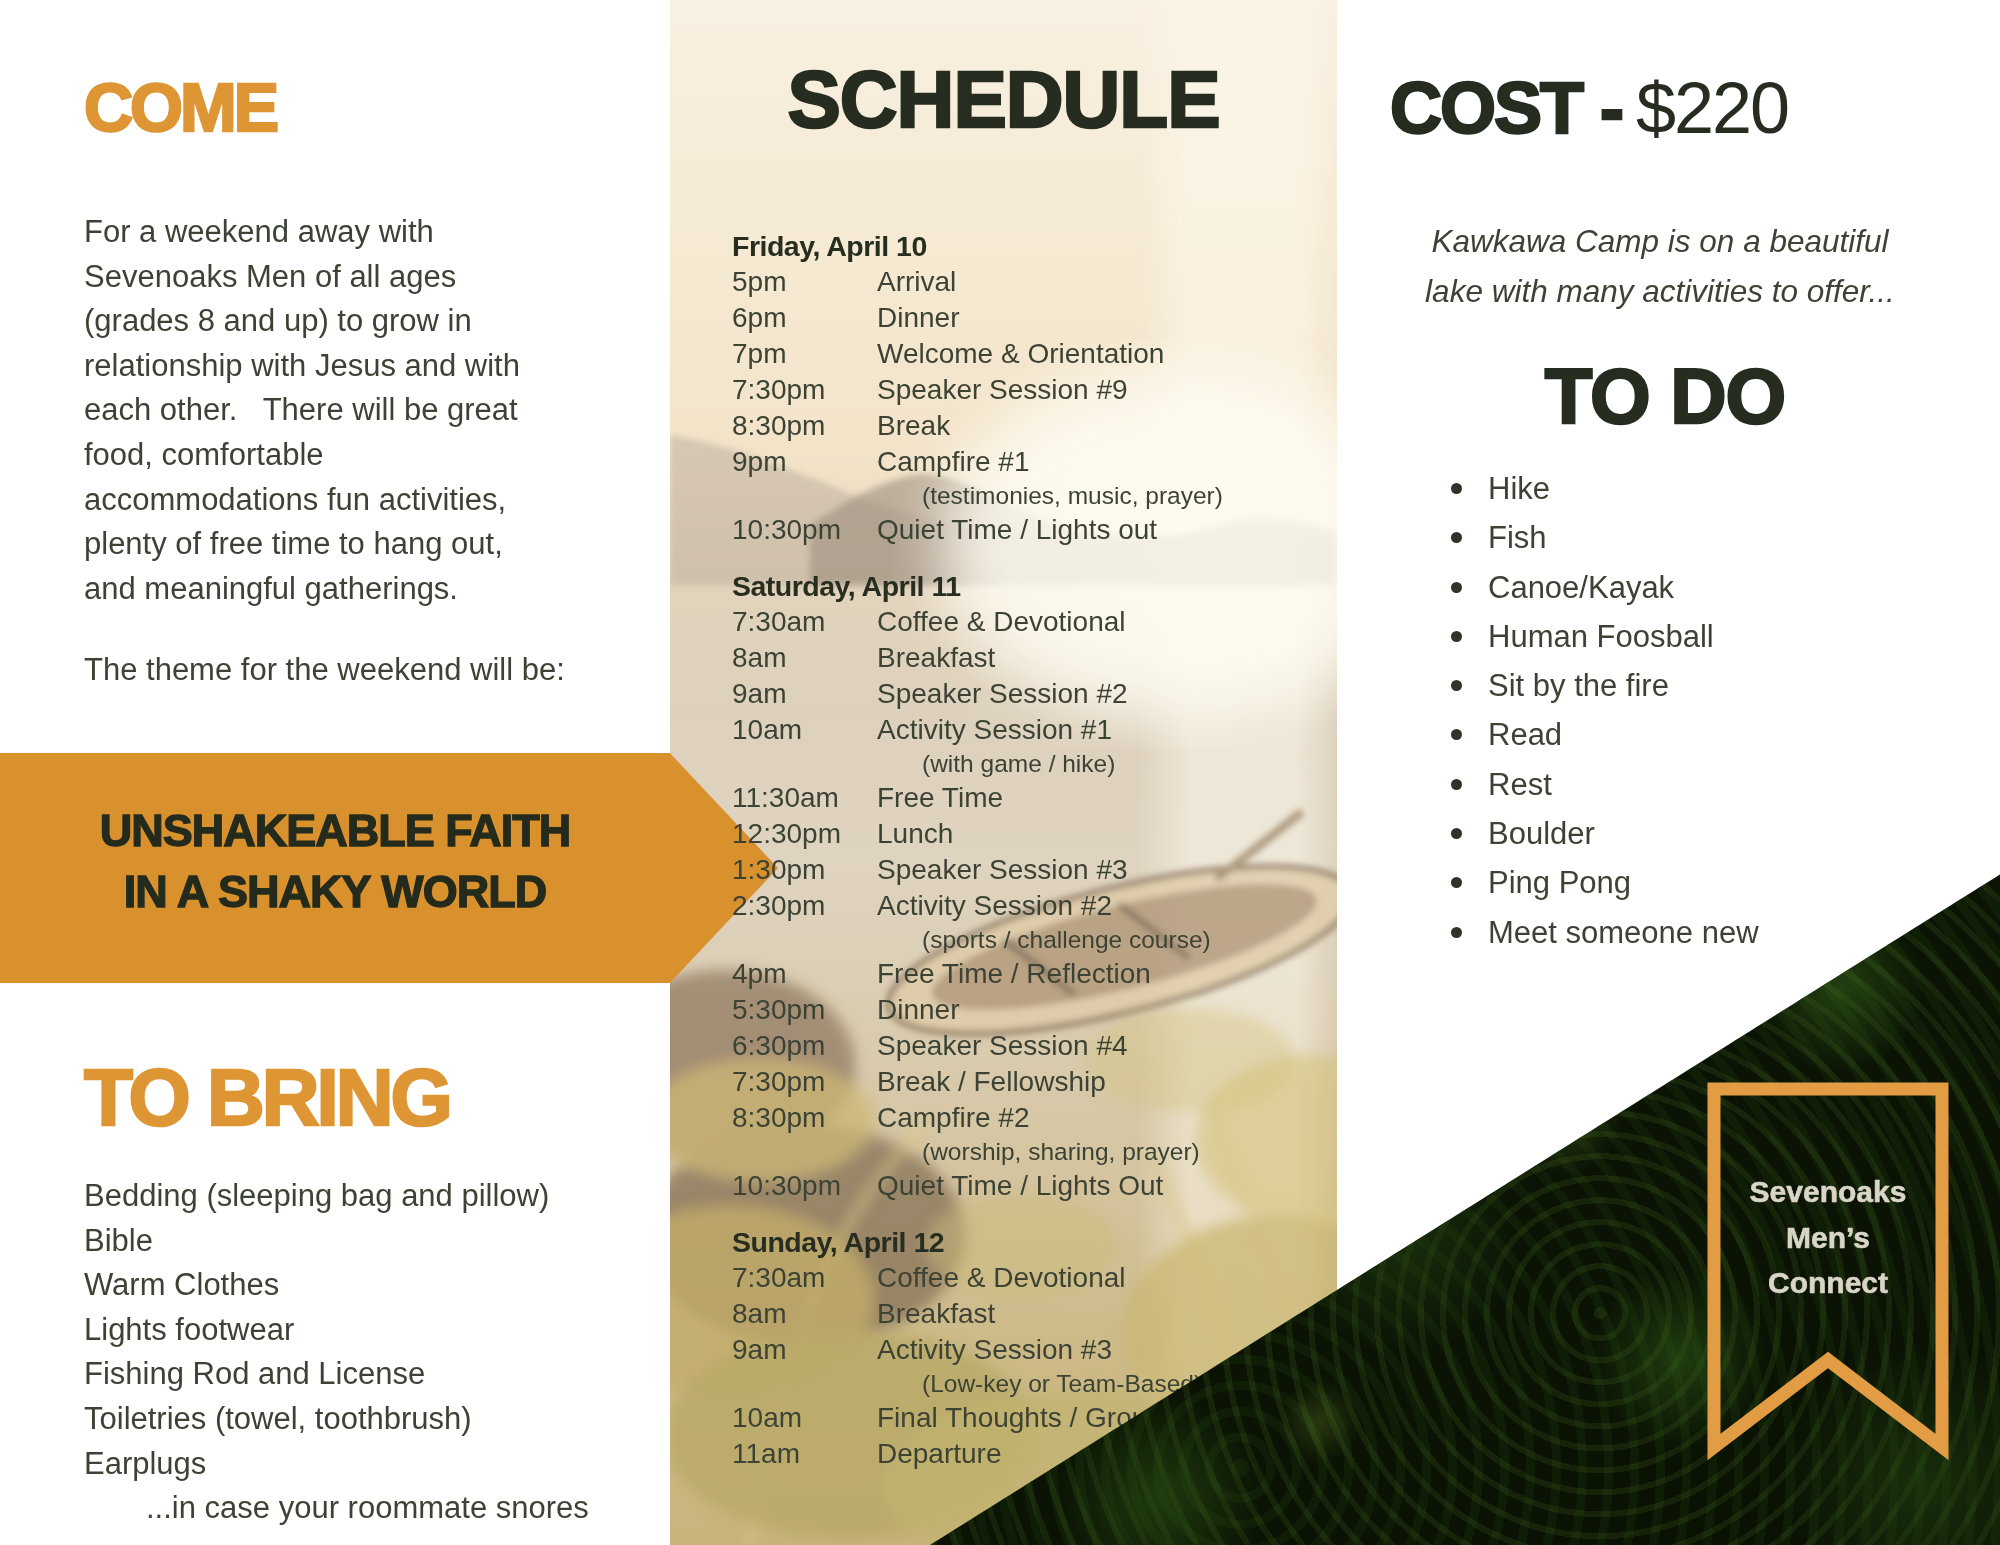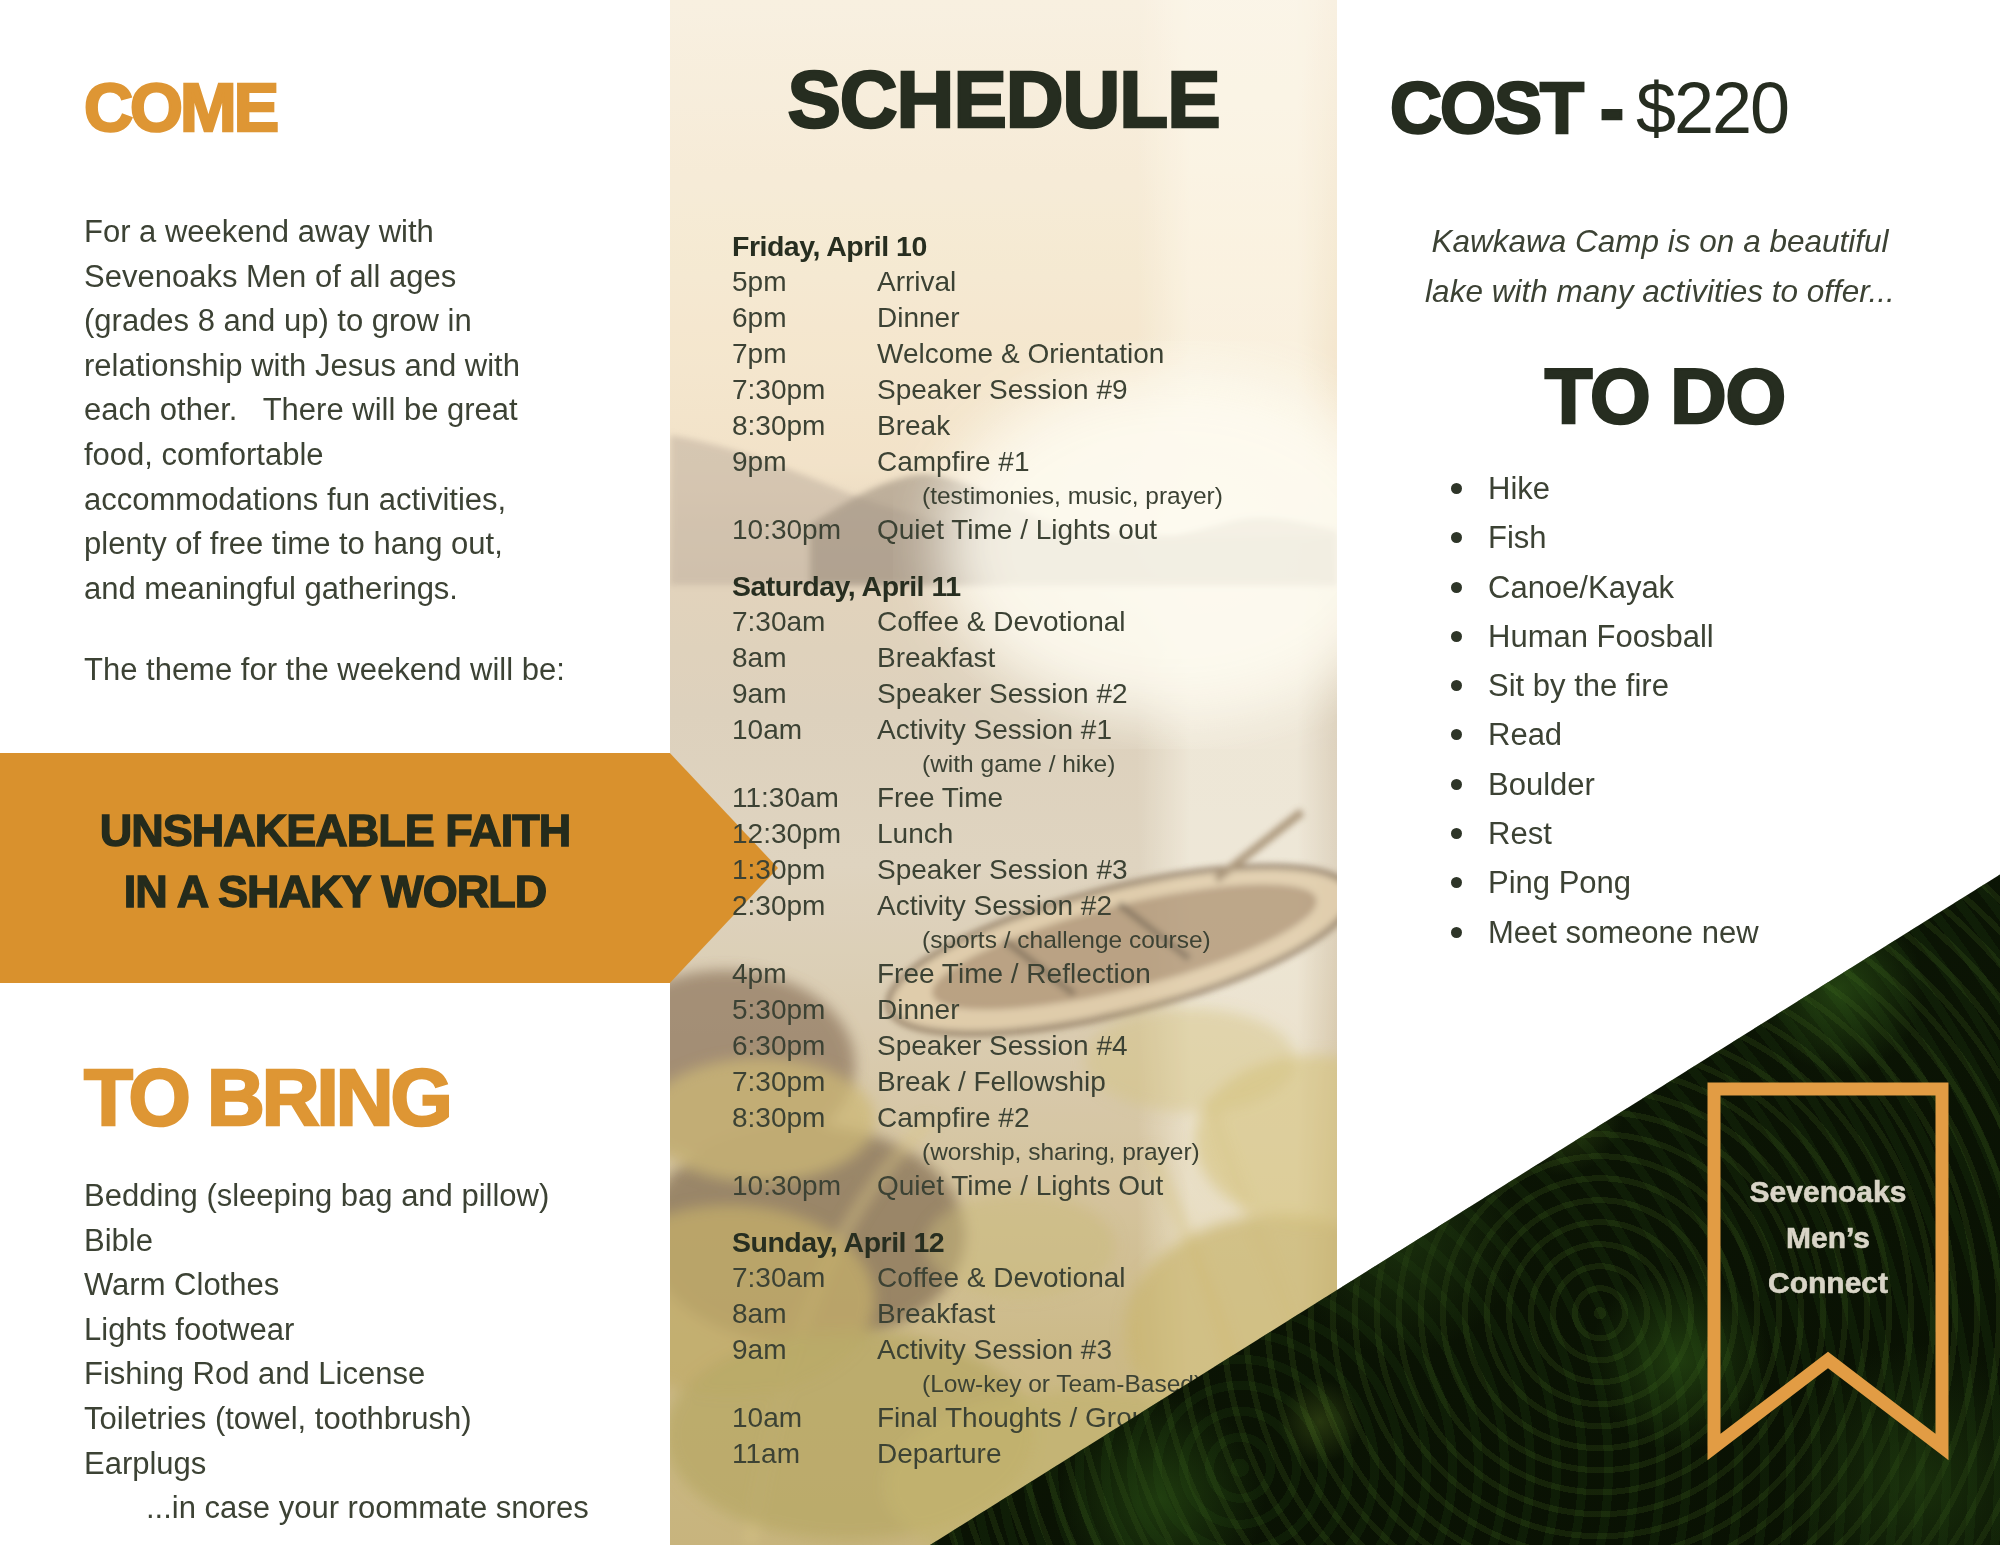--- a/index.html
+++ b/index.html
@@ -292,22 +292,22 @@
       <div class="tagline-line">lake with many activities to offer...</div>
     </div>
   <div class="todo-title display dark">TO DO</div>
   <ul class="todo-list">
       <li>Hike</li>
       <li>Fish</li>
       <li>Canoe/Kayak</li>
       <li>Human Foosball</li>
       <li>Sit by the fire</li>
       <li>Read</li>
+      <li>Rest</li>
       <li>Boulder</li>
-      <li>Rest</li>
       <li>Ping Pong</li>
       <li>Meet someone new</li>
     </ul>
 
   <div class="forest"></div>
   <svg class="badge" viewBox="0 0 252 384">
     <path d="M12,12 L240,12 L240,370 L126,283 L12,370 Z" fill="none" stroke="var(--badge-orange)" stroke-width="13" stroke-linejoin="miter"></path>
   </svg>
   <div class="badge-text">
       <div class="badge-line">Sevenoaks</div>

